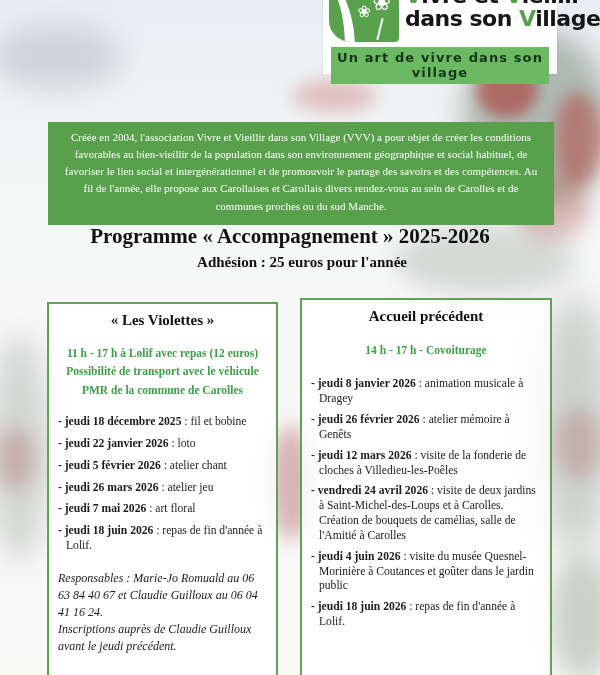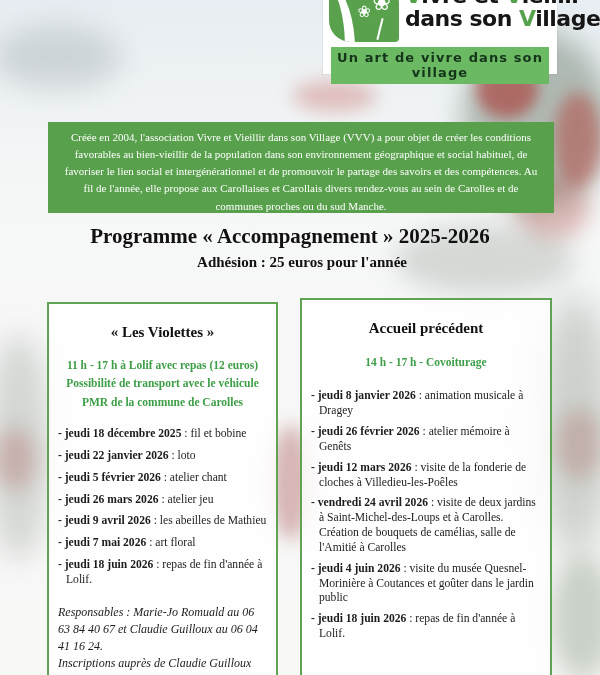--- a/index.html
+++ b/index.html
@@ -58,42 +58,42 @@
   }
   .logo-text .gv { color:#56a14b; }
   .tagline {
     margin:5px 2px 8px 2px; background:#6cb964; color:#14351a;
     font-family:"DejaVu Sans", sans-serif; font-weight:bold;
     font-size:13px; letter-spacing:1.1px; text-align:center; padding:3px 0 4px 0;
   }
 
   
   .intro-box {
-    position:absolute; left:48px; top:122px; width:506px; height:91px;
+    position:absolute; left:48px; top:122px; width:506px; height:103px;
     background:#58a04c; color:#ffffff; text-align:center;
     font-size:11px; line-height:1.56; padding:7px 16px;
   }
 
   .main-title {
     position:absolute; left:0; top:224px; width:580px; text-align:center;
     font-size:21px; font-weight:bold; color:#111;
   }
   .main-subtitle {
     position:absolute; left:12px; top:254px; width:580px; text-align:center;
     font-size:15px; font-weight:bold; color:#111;
   }
 
   
   .col {
     position:absolute; background:rgba(255,255,255,.82);
     border:2px solid #5fa353; padding:8px 9px;
   }
   .col-left  { left:47px;  top:302px; width:231px; height:380px; }
   .col-right { left:300px; top:298px; width:252px; height:384px; }
-  .col-header { text-align:center; font-weight:bold; font-size:15px; color:#111; margin-top:12px; }
+  .col-header { text-align:center; font-weight:bold; font-size:15px; color:#111; margin-top:0; }
   .col-info {
     text-align:center; font-weight:bold; color:#3d9e47;
     font-size:11.5px; line-height:1.6; margin:15px 0 16px 0; white-space:pre-line;
   }
   .col-right .col-info { margin:16px 0 18px 0; }
   .events { font-size:11.6px; line-height:1.28; }
   .event { margin-bottom:7px; padding-left:8px; text-indent:-8px; }
   .col-right .event { margin-bottom:6px; }
   .event .ed { font-weight:bold; }
   .resp {
@@ -146,21 +146,20 @@
   <div class="col col-left">
     <div class="col-header">« Les Violettes »</div>
     <div class="col-info">11 h - 17 h à Lolif avec repas (12 euros)
 Possibilité de transport avec le véhicule
 PMR de la commune de Carolles</div>
     <div class="events">
       <div class="event"><span class="ed">- jeudi 18 décembre 2025</span><span> : fil et bobine</span></div>
       <div class="event"><span class="ed">- jeudi 22 janvier 2026</span><span> : loto</span></div>
       <div class="event"><span class="ed">- jeudi 5 février 2026</span><span> : atelier chant</span></div>
       <div class="event"><span class="ed">- jeudi 26 mars 2026</span><span> : atelier jeu</span></div>
-      <div class="event"><span class="ed">- jeudi 9 avril 2026</span><span> : les abeilles de Mathieu</span></div>
       <div class="event"><span class="ed">- jeudi 7 mai 2026</span><span> : art floral</span></div>
       <div class="event"><span class="ed">- jeudi 18 juin 2026</span><span> : repas de fin d'année à Lolif.</span></div>
     </div>
     <div class="resp">
       <p>Responsables : Marie-Jo Romuald au 06 63 84 40 67 et Claudie Guilloux au 06 04 41 16 24.</p>
       <p>Inscriptions auprès de Claudie Guilloux avant le jeudi précédent.</p>
     </div>
   </div>
 
   <div class="col col-right">

